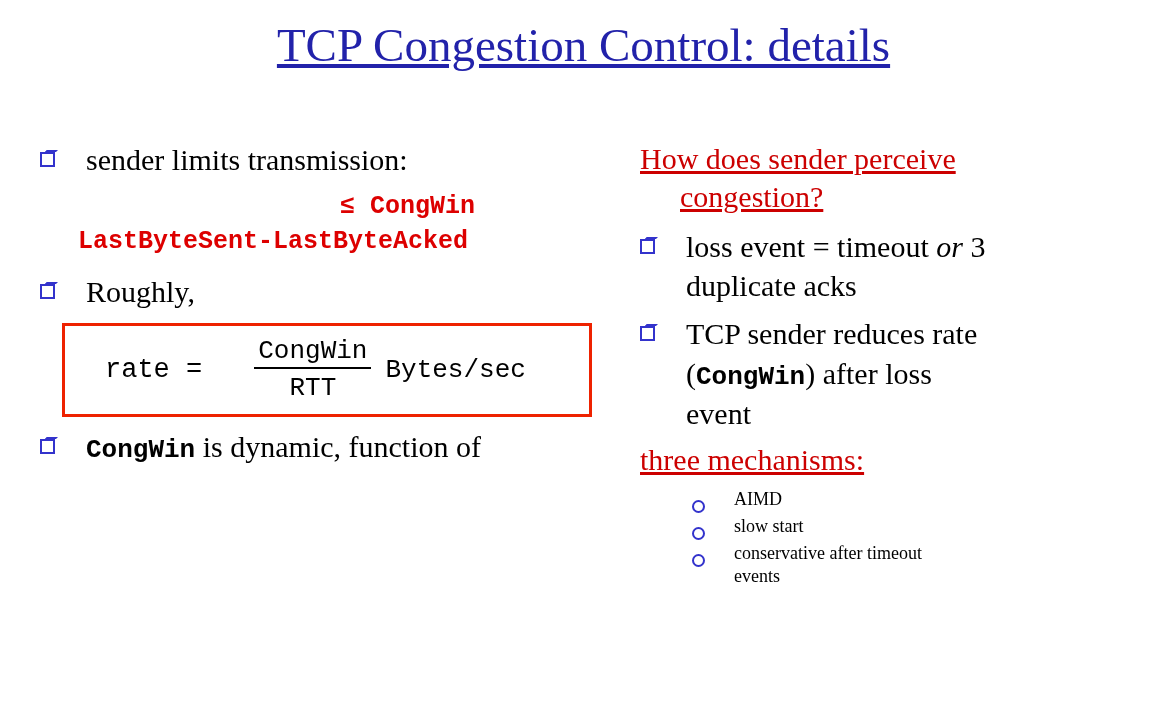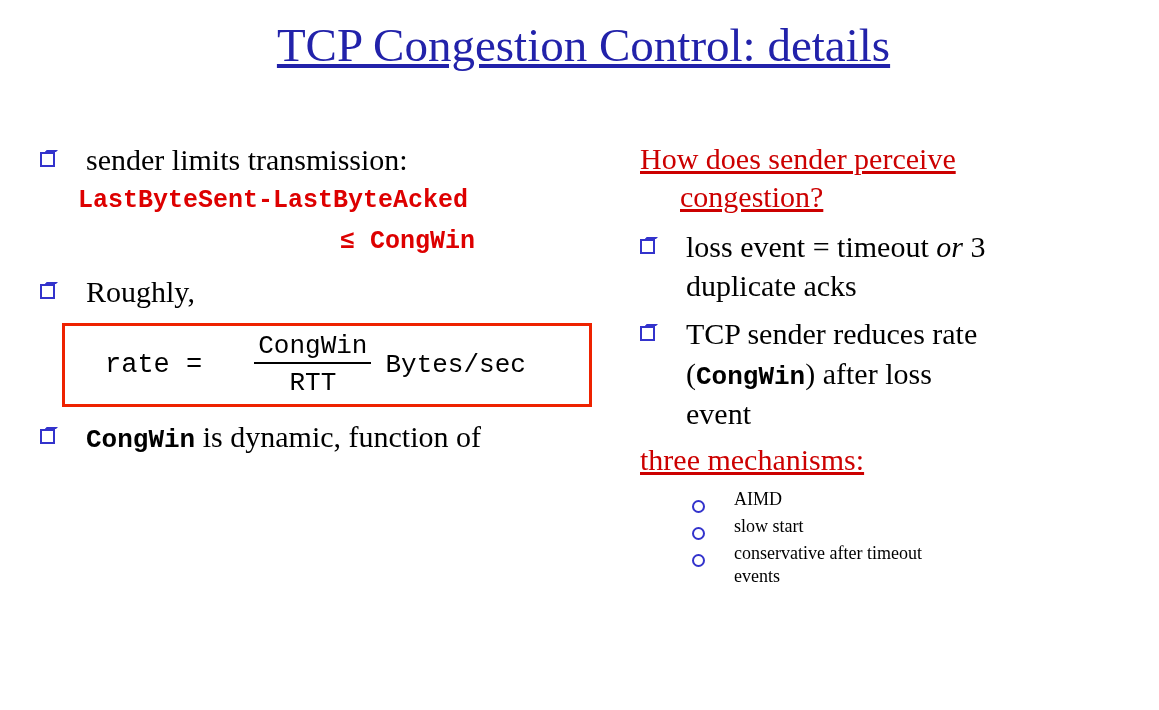--- a/index.html
+++ b/index.html
@@ -104,21 +104,21 @@
     margin-top: 12px;
   }
   .mono-blk {
     font-family: "Liberation Mono", monospace;
     font-weight: bold;
     font-size: 26px;
   }
   .ratebox {
     margin: 12px 0 6px 22px;
     width: 530px;
-    height: 84px;
+    height: 94px;
     border: 3px solid #ee2200;
     display: flex;
     align-items: center;
     box-sizing: border-box;
   }
   .rate-label {
     font-family: "Liberation Mono", monospace;
     font-size: 27px;
     margin-left: 40px;
   }
@@ -176,22 +176,22 @@
 
   <div class="title">TCP Congestion Control: details</div>
 
   <div class="col-left">
 
     <div class="bullet-row">
       <span class="sq"></span>
       <span class="btxt">sender limits transmission:</span>
     </div>
 
+    <div class="mono-red eq-line2">≤ CongWin</div>
     <div class="mono-red eq-line1">LastByteSent-LastByteAcked</div>
-    <div class="mono-red eq-line2">≤ CongWin</div>
 
     <div class="bullet-row" style="margin-top:16px;">
       <span class="sq"></span>
       <span class="btxt">Roughly,</span>
     </div>
 
     <div class="ratebox">
       <span class="rate-label">rate =</span>
       <span class="frac">
         <span class="num">CongWin</span>

